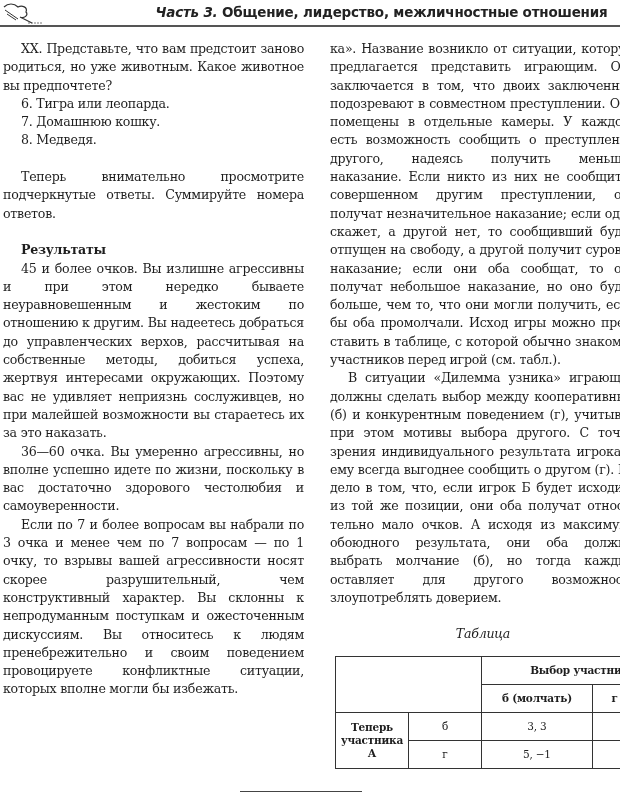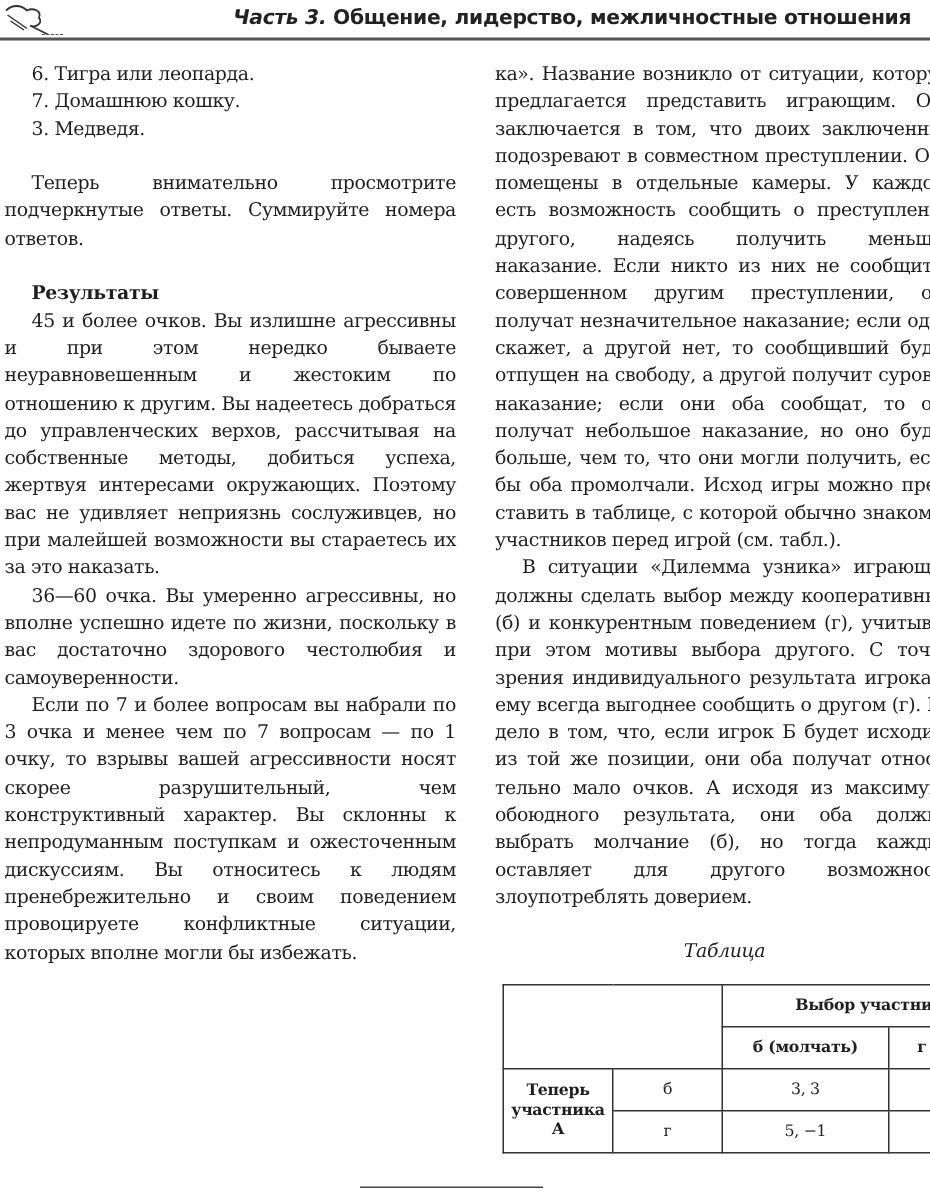--- a/index.html
+++ b/index.html
@@ -41,23 +41,24 @@
     <path d="M26 22 L40 22" stroke="#555" stroke-width="0.8" stroke-dasharray="2 1"></path>
   </svg>
   <div class="header-title">
     <span class="part">Часть 3.</span>
     <span>Общение, лидерство, межличностные отношения</span>
   </div>
   <div class="header-rule"></div>
 </div>
 
 <div class="col col-left">
+  <p class="indent">XX. Представьте, что вам предстоит заново ро­диться, но уже животным. Какое животное вы предпочтете?</p>
   <p class="listitem">6. Тигра или леопарда.</p>
   <p class="listitem">7. Домашнюю кошку.</p>
-  <p class="listitem">3. Медведя.</p>
+  <p class="listitem">8. Медведя.</p>
   <div class="gap"></div>
   <p class="indent">Теперь внимательно просмотрите подчеркну­тые ответы. Суммируйте номера ответов.</p>
   <div class="gap"></div>
   <p class="results-title">Результаты</p>
   <p class="indent">45 и более очков. Вы излишне агрессивны и при этом нередко бываете неуравновешенным и жесто­ким по отношению к другим. Вы надеетесь добраться до управленческих верхов, рассчитывая на собствен­ные методы, добиться успеха, жертвуя интересами окружающих. Поэтому вас не удивляет неприязнь сослуживцев, но при малейшей возможности вы ста­раетесь их за это наказать.</p>
   <p class="indent">36—60 очка. Вы умеренно агрессивны, но впол­не успешно идете по жизни, поскольку в вас доста­точно здорового честолюбия и самоуверенности.</p>
   <p class="indent">Если по 7 и более вопросам вы набрали по 3 очка и менее чем по 7 вопросам — по 1 очку, то взрывы вашей агрессивности носят скорее разрушитель­ный, чем конструктивный характер. Вы склонны к непродуманным поступкам и ожесточенным дис­куссиям. Вы относитесь к людям пренебрежительно и своим поведением провоцируете конфликтные ситуации, которых вполне могли бы избежать.</p>
 
 </div>
 

